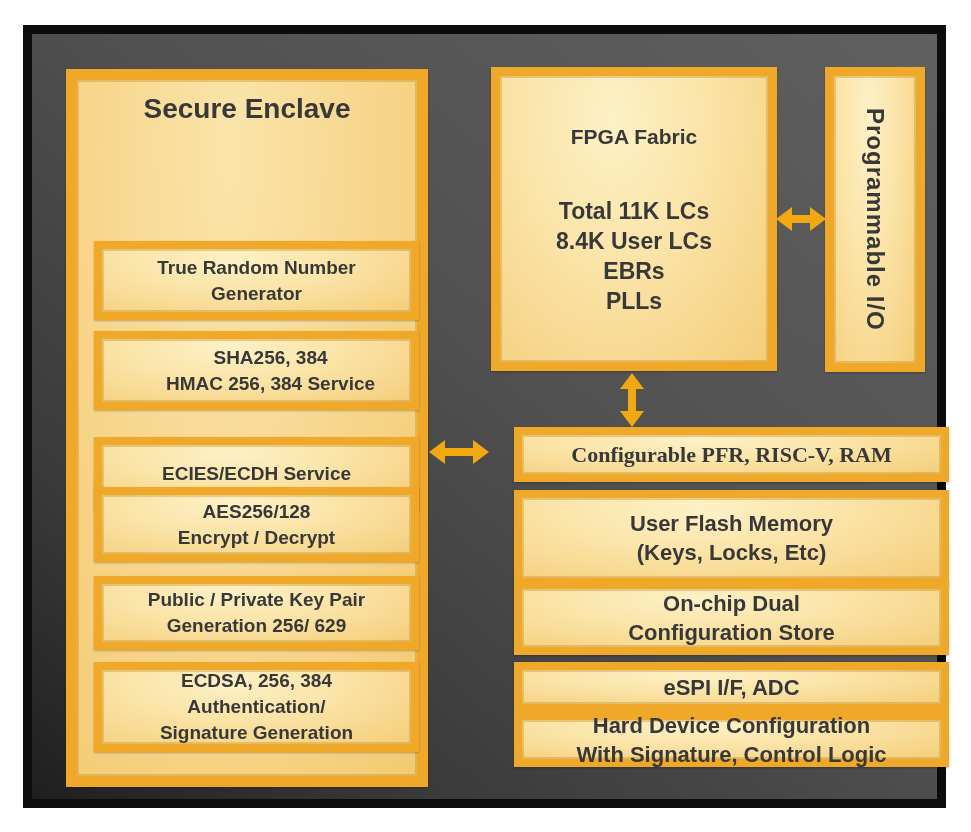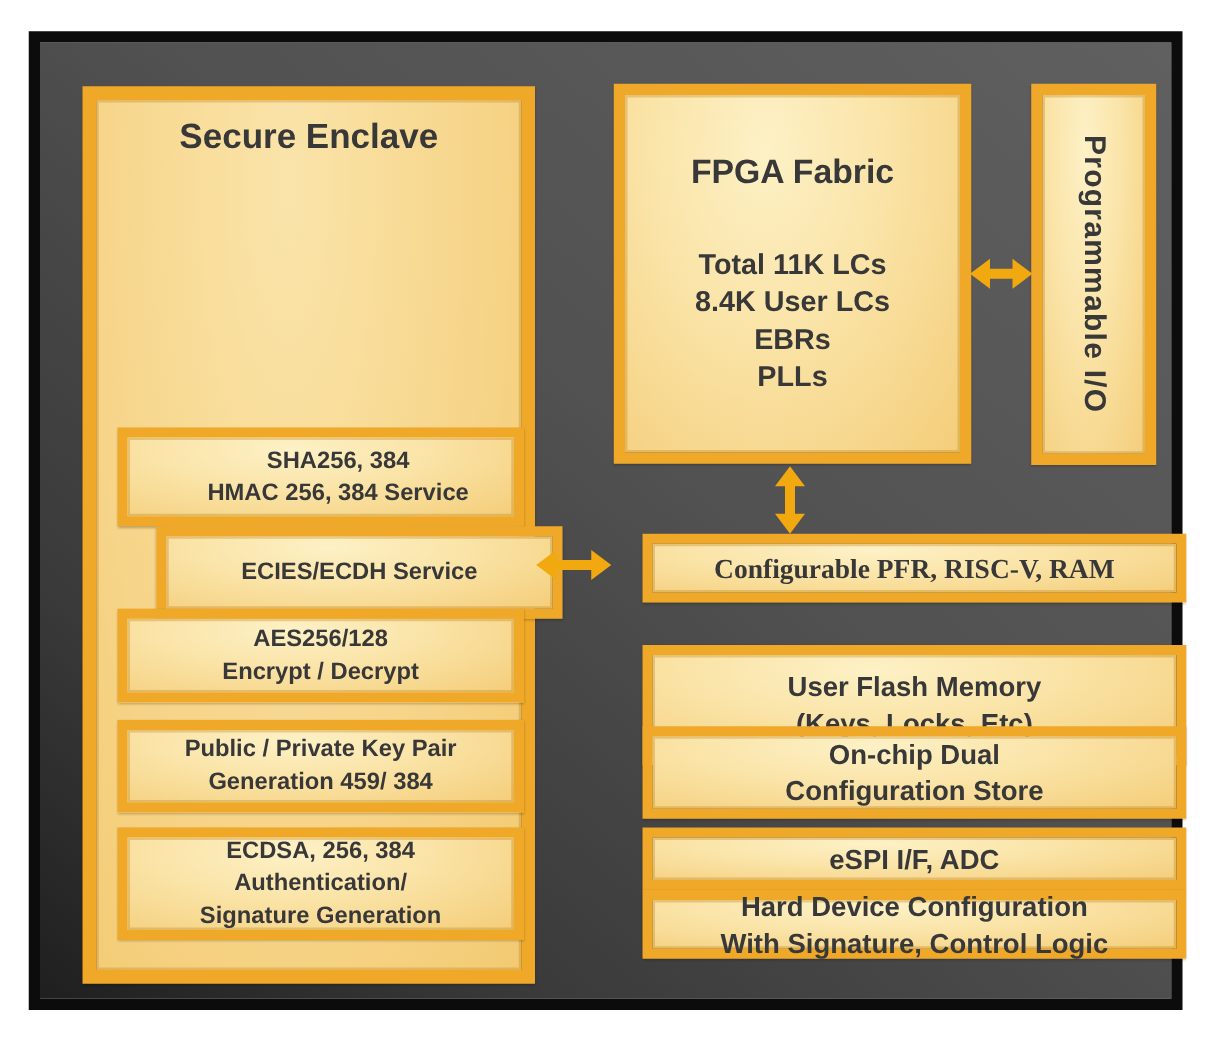--- a/index.html
+++ b/index.html
@@ -31,21 +31,21 @@
     background:radial-gradient(ellipse at 45% 10%,#FAE4AA 0%,#F7D78E 50%,#F3CA72 100%);
     box-shadow:0 1px 2px rgba(0,0,0,0.25), inset 0 0 0 2px rgba(183,122,14,0.30);
     color:var(--text);font-weight:bold;
   }
   .label{white-space:pre-line;}
   .se-title{
     text-align:center;font-size:28px;line-height:29px;padding-top:14px;color:var(--text);
   }
   .se-item{left:17px;width:325px;font-size:19px;line-height:26px;}
   .rc{left:482px;width:435px;font-size:22px;line-height:29px;}
-  .fpga-title{font-size:27px;line-height:30px;margin-bottom:44px;}
+  .fpga-title{font-size:21px;line-height:30px;margin-bottom:44px;}
   .fpga-details{font-size:23px;line-height:30px;white-space:pre-line;}
   .vlabel{
     writing-mode:vertical-rl;text-orientation:mixed;
     font-size:24px;letter-spacing:1px;color:var(--text);font-weight:bold;
   }
   
   .arrow-h{position:absolute;height:24px;}
   .arrow-h .shaft{position:absolute;left:13px;right:13px;top:8px;height:8px;background:var(--arrow);}
   .arrow-h .head-w{position:absolute;left:0;top:0;width:0;height:0;
     border-top:12px solid transparent;border-bottom:12px solid transparent;border-right:16px solid var(--arrow);}
@@ -61,38 +61,42 @@
 </head>
 <body>
 
 <div class="page">
   <div class="chip">
 
     <div class="container-box" style="left:34px;top:35px;width:362px;height:718px;">
       <div class="se-title">Secure Enclave</div>
 
 
+      <div class="box se-item" style="top:161px;height:79px;">
+        <div class="label">True Random Number
+Generator</div>
+      </div>
 
-      <div class="box se-item" style="top:262px;height:79px;padding-left:28px;">
+      <div class="box se-item" style="top:251px;height:79px;padding-left:28px;">
         <div class="label">SHA256, 384
 HMAC 256, 384 Service</div>
       </div>
 
-      <div class="box se-item" style="top:341px;height:74px;margin-left:31px;">
+      <div class="box se-item" style="top:357px;height:74px;">
         <div class="label">ECIES/ECDH Service</div>
       </div>
 
       <div class="box se-item" style="top:407px;height:75px;">
         <div class="label">AES256/128
 Encrypt / Decrypt</div>
       </div>
 
       <div class="box se-item" style="top:496px;height:74px;">
         <div class="label">Public / Private Key Pair
-Generation 459/ 384</div>
+Generation 256/ 629</div>
       </div>
 
       <div class="box se-item" style="top:582px;height:90px;">
         <div class="label">ECDSA, 256, 384
 Authentication/
 Signature Generation</div>
       </div>
     </div>
 
     <div class="box" style="left:459px;top:33px;width:286px;height:304px;border-width:9px;">
@@ -104,21 +108,21 @@
     </div>
 
     <div class="box" style="left:793px;top:33px;width:100px;height:305px;border-width:9px;">
       <div class="vlabel">Programmable I/O</div>
     </div>
 
     <div class="box rc" style="top:393px;height:55px;font-family:Liberation Serif, serif;">
       <div class="label">Configurable PFR, RISC-V, RAM</div>
     </div>
 
-    <div class="box rc" style="top:482px;height:96px;">
+    <div class="box rc" style="top:456px;height:96px;">
       <div class="label">User Flash Memory
 (Keys, Locks, Etc)</div>
     </div>
 
     <div class="box rc" style="top:547px;height:74px;">
       <div class="label">On-chip Dual
 Configuration Store</div>
     </div>
 
     <div class="box rc" style="top:628px;height:50px;">

